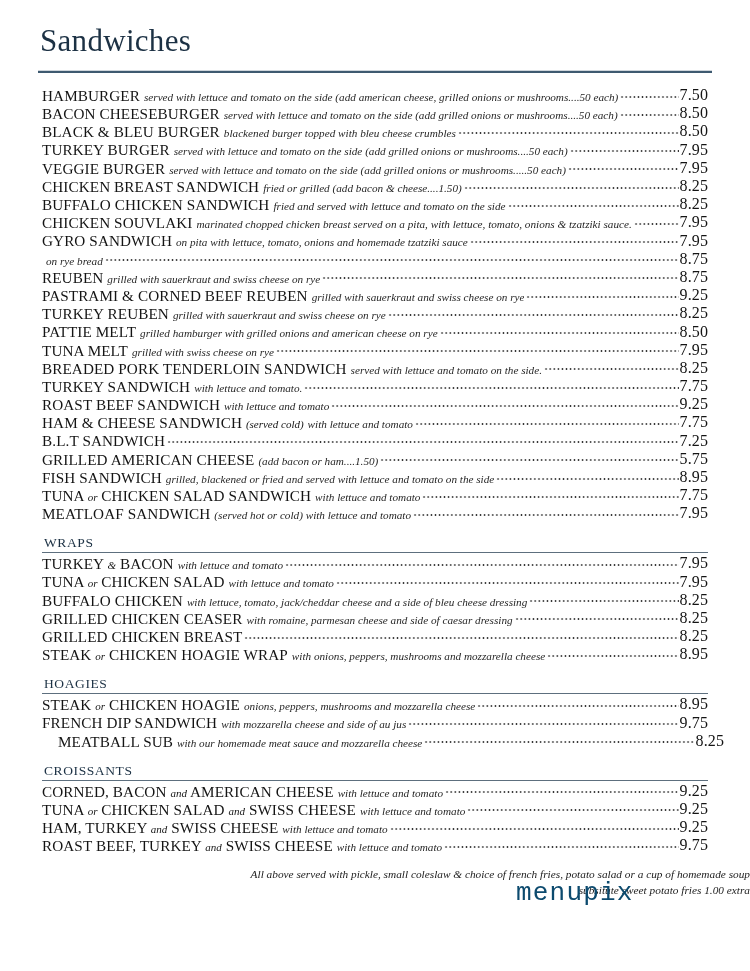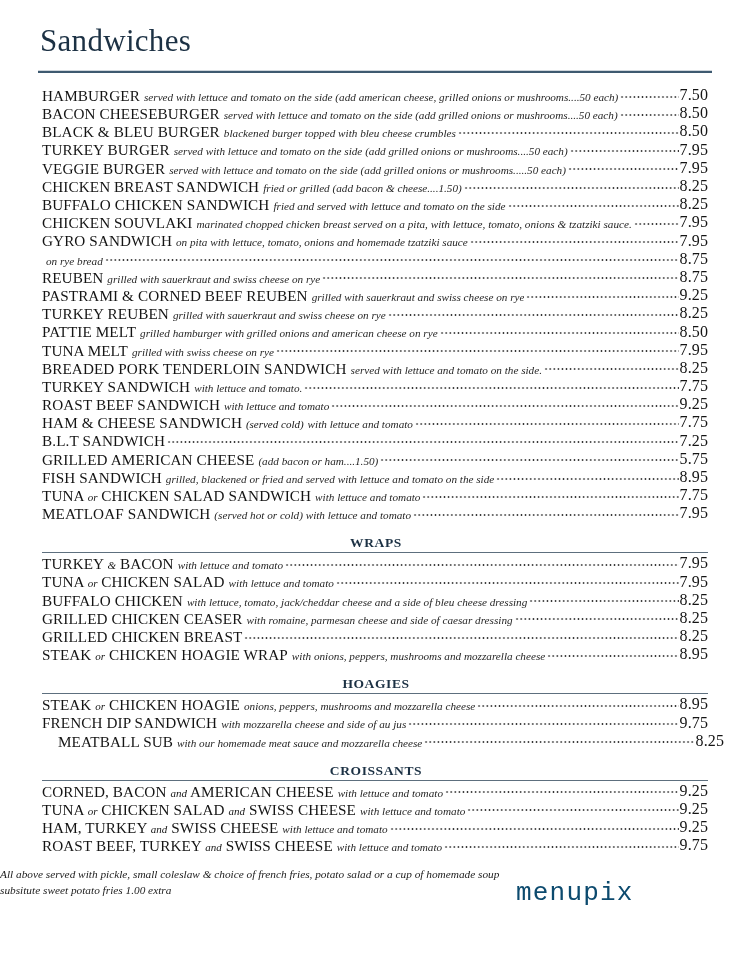--- a/index.html
+++ b/index.html
@@ -46,26 +46,25 @@
 
   
   .menu-section {
     padding: 0 42px 0 42px;
   }
   .section-first {
     margin-top: 14px;
   }
   .section-header {
     font-family: "Liberation Serif", "DejaVu Serif", serif;
-    font-weight: bold;
+    font-weight: normal;
     font-size: 13.5px;
     letter-spacing: 0.6px;
     color: #1c3144;
     margin: 14px 0 1px 2px;
-    text-align: center;
   }
   .section-rule {
     border: 0;
     border-top: 1px solid #5d6f7e;
     margin: 0 0 2px 0;
     height: 0;
   }
 
   .item {
     display: flex;
@@ -119,21 +118,21 @@
   .indent {
     padding-left: 16px;
   }
 
   
   .footer {
     position: absolute;
     left: 0;
     right: 0;
     top: 866px;
-    text-align: left;
+    text-align: right;
     font-style: italic;
     font-size: 11.3px;
     color: #1b1b1b;
     line-height: 1.45;
   }
   .footer div { white-space: nowrap; }
 
   .watermark {
     position: absolute;
     left: 516px;

